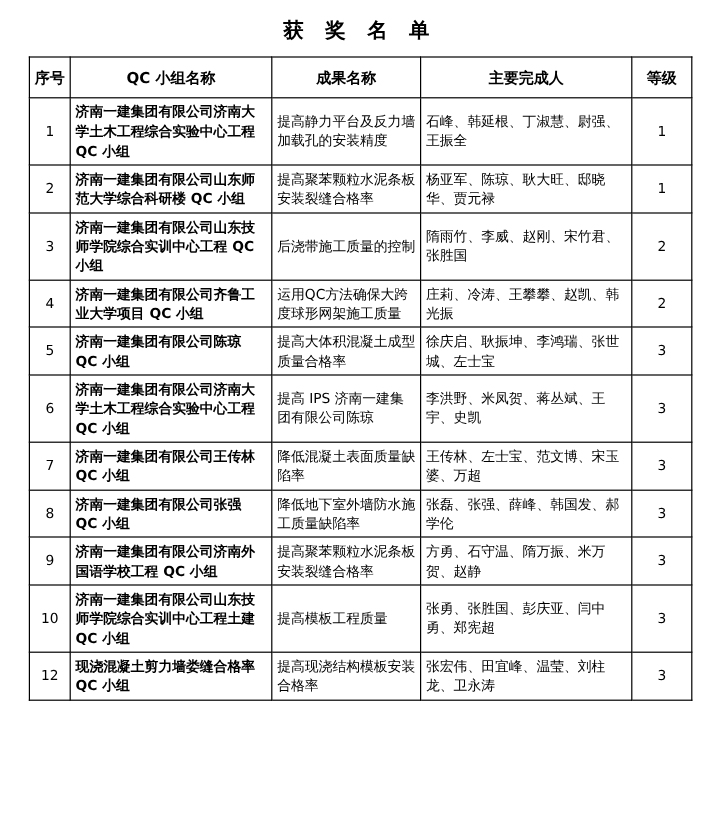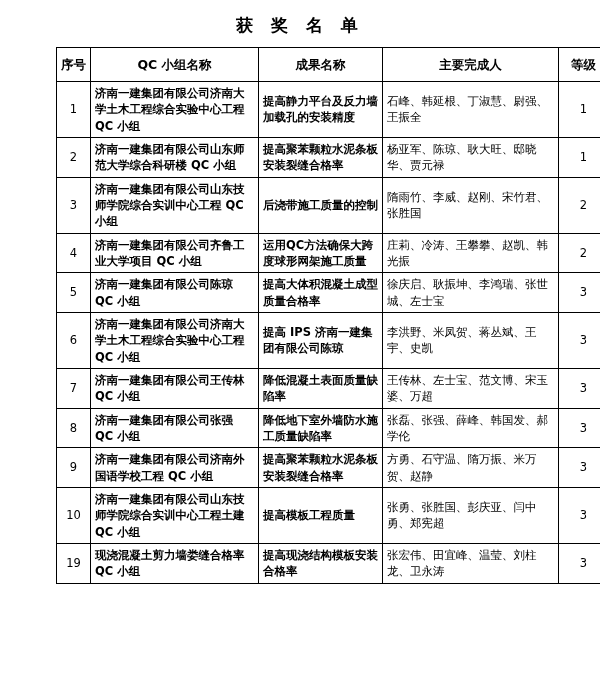--- a/index.html
+++ b/index.html
@@ -25,21 +25,20 @@
     text-align: center;
     font-size: 17px;
     font-weight: bold;
     letter-spacing: 6px;
     padding: 14px 0 10px 0;
     font-family: "DejaVu Serif", "Liberation Serif", serif;
   }
   .table-wrap {
     padding: 0 24px;
     box-sizing: border-box;
-    margin-left: 32px;
   }
   table.award {
     border-collapse: collapse;
     width: 552px;
     table-layout: fixed;
     border: 1.5px solid #000;
   }
   table.award th,
   table.award td {
     border: 1px solid #000;
@@ -63,21 +62,21 @@
   col.c-ppl   { width: 176px; }
   col.c-grade { width: 50px; }
 
   td.no, td.grade {
     text-align: center;
   }
   td.name, td.res, td.ppl {
     text-align: left;
   }
   td.name { padding-left: 5px; font-weight: bold; }
-  td.res  { padding-left: 5px; font-weight: bold; }
+  td.res  { padding-left: 5px; }
   td.ppl  { padding-left: 6px; }
 </style>
 </head>
 <body>
 
 <div class="page">
 
   <div class="doc-title">获 奖 名 单</div>
 
   <div class="table-wrap">
@@ -163,21 +162,21 @@
             <td class="grade">3</td>
           </tr>
           <tr>
             <td class="no">10</td>
             <td class="name">济南一建集团有限公司山东技师学院综合实训中心工程土建 QC 小组</td>
             <td class="res">提高模板工程质量</td>
             <td class="ppl">张勇、张胜国、彭庆亚、闫中勇、郑宪超</td>
             <td class="grade">3</td>
           </tr>
           <tr>
-            <td class="no">19</td>
+            <td class="no">12</td>
             <td class="name">现浇混凝土剪力墙娄缝合格率 QC 小组</td>
             <td class="res">提高现浇结构模板安装合格率</td>
             <td class="ppl">张宏伟、田宜峰、温莹、刘柱龙、卫永涛</td>
             <td class="grade">3</td>
           </tr>
         </tbody>
     </table>
   </div>
 
 </div>

